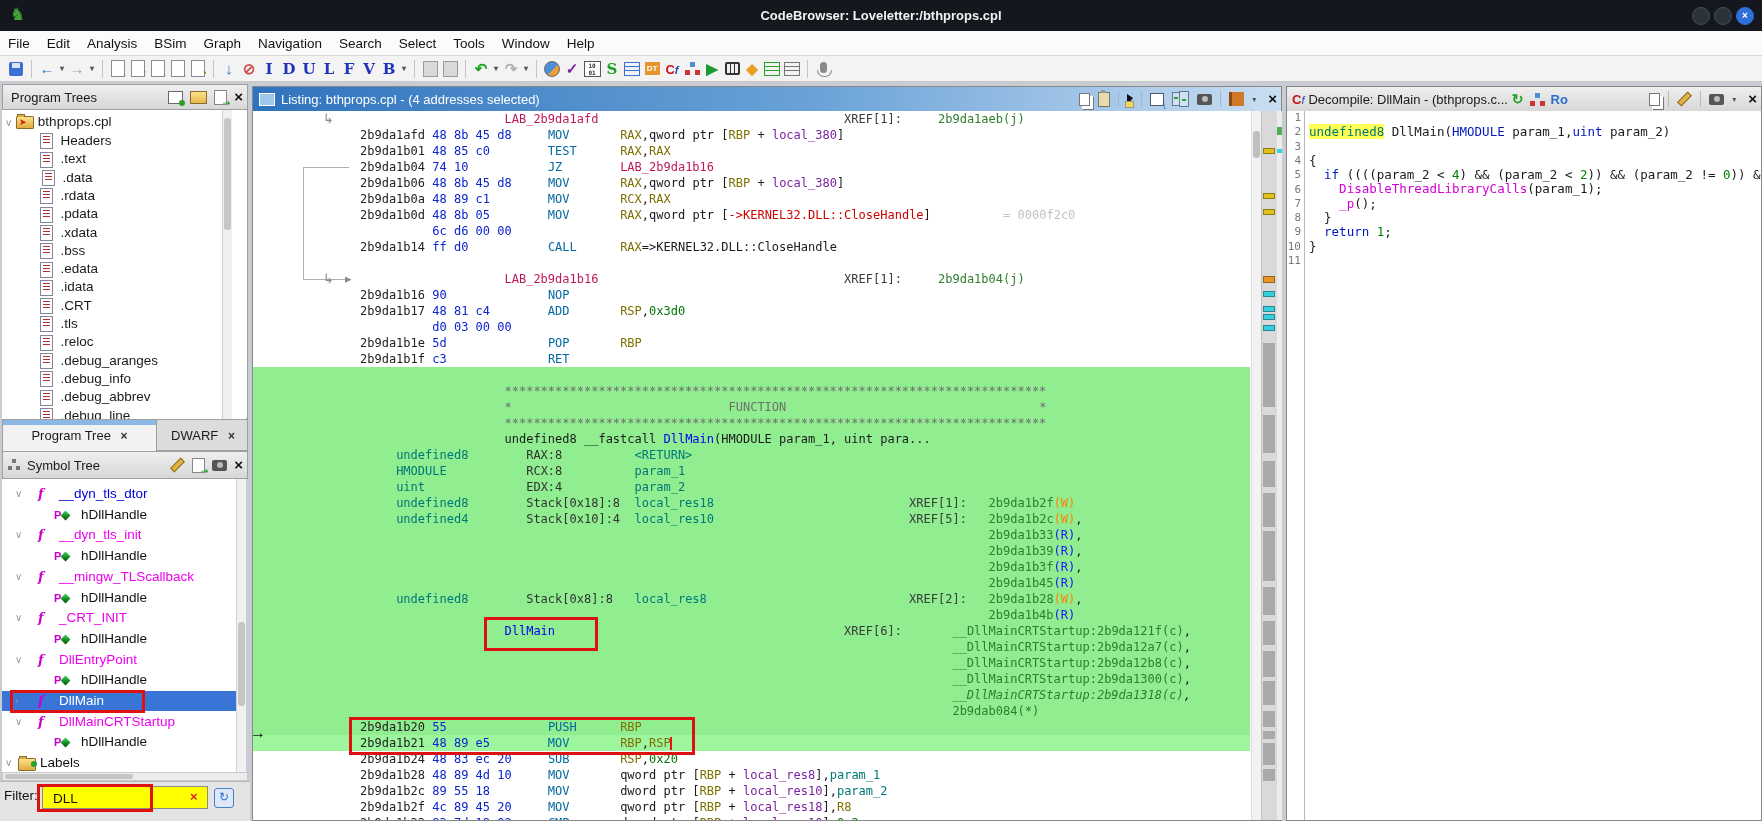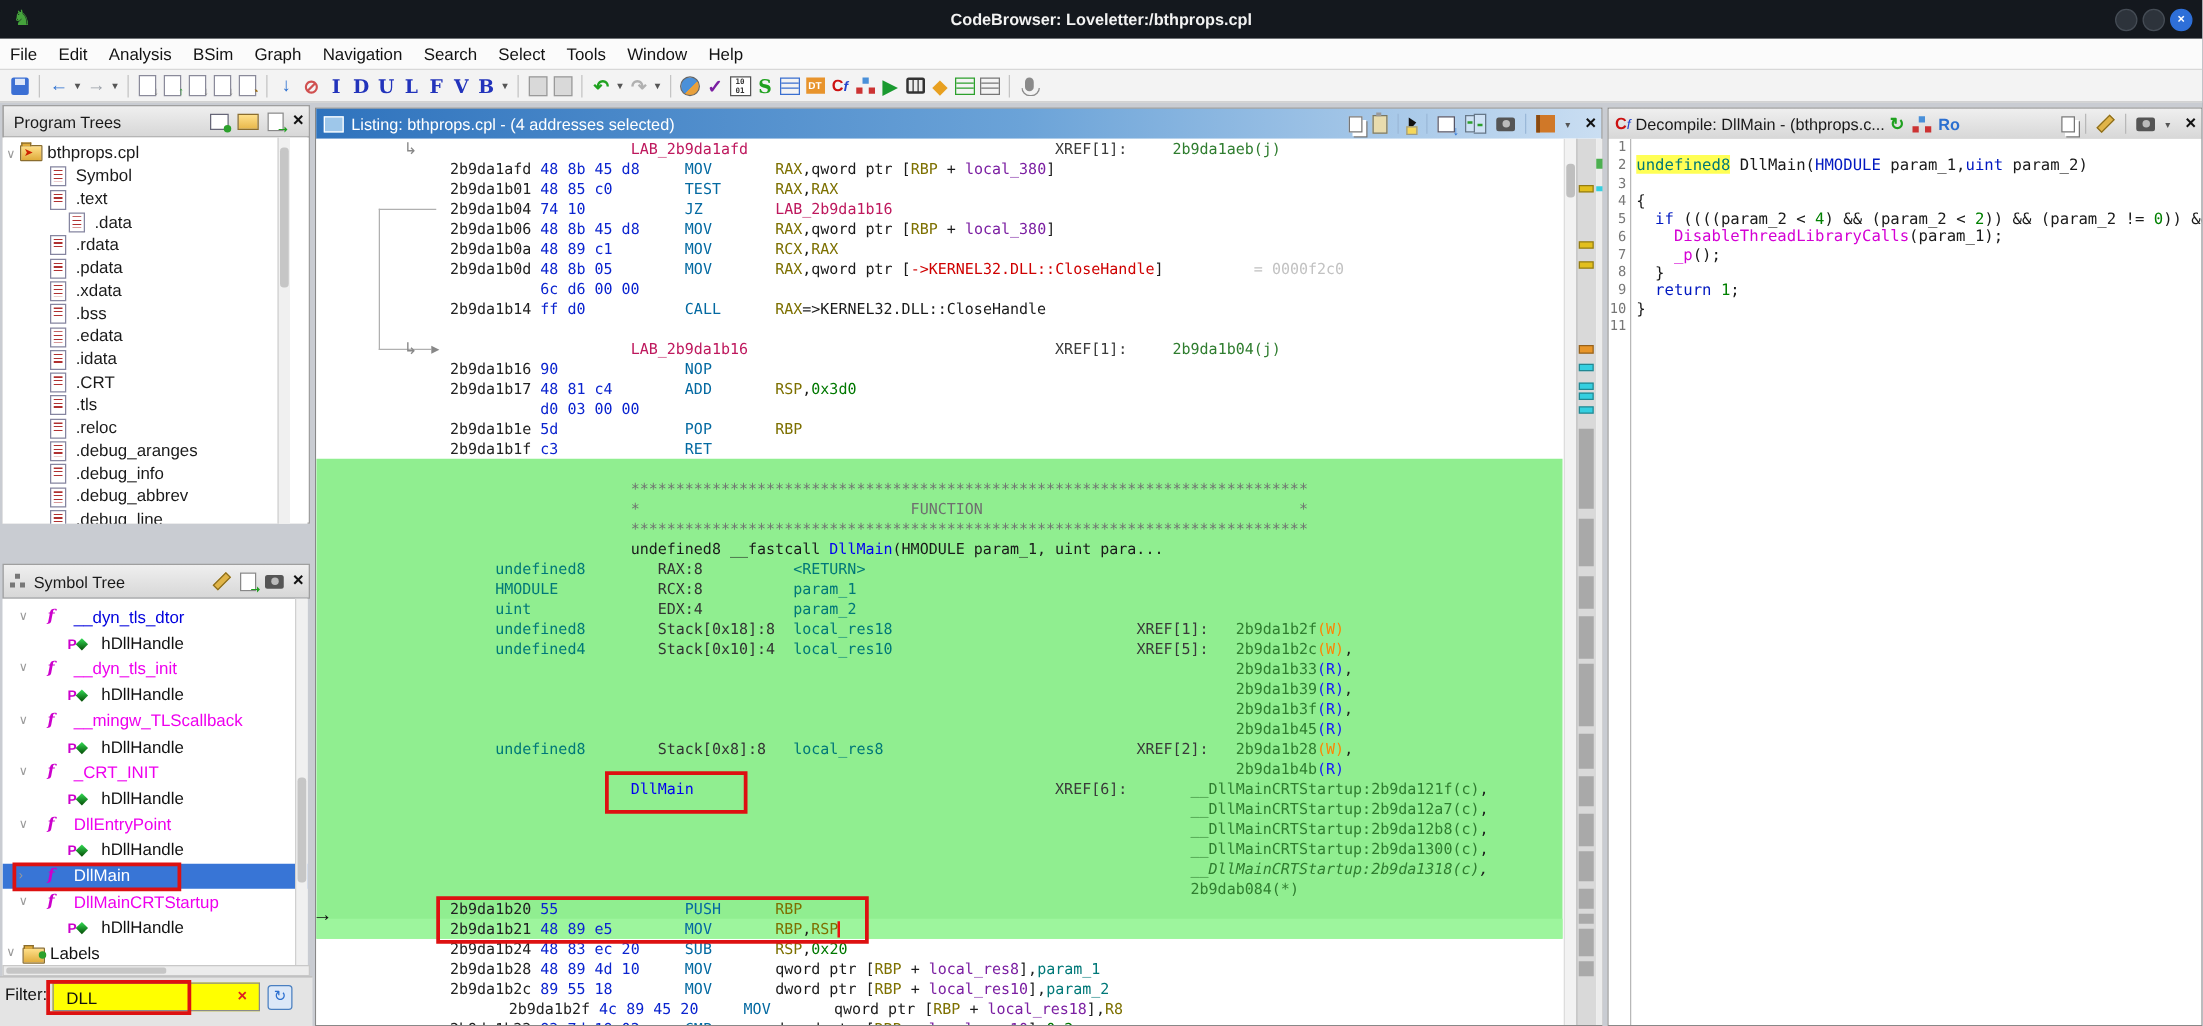--- a/index.html
+++ b/index.html
@@ -284,41 +284,49 @@
     <span class="ptitle">Program Trees</span>
     <span class="hicons">
       <span class="ic-tblplus"></span>
       <span class="ic-fold"></span>
       <span class="ic-pgarrow"></span>
       <span class="hx">×</span>
     </span>
   </div>
   <div class="pt-tree" id="pt-tree">
       <div class="trow" style="top: 4px; left: 3px;"><span class="chev">∨</span> <span class="fold red"></span> <span>bthprops.cpl</span></div>
-      <div class="trow" style="top: 23px; left: 38px;"><span class="pg"></span>&nbsp; <span>Symbol</span></div>
+      <div class="trow" style="top: 23px; left: 38px;"><span class="pg"></span>&nbsp; <span>Headers</span></div>
       <div class="trow" style="top: 41.3px; left: 38px;"><span class="pg"></span>&nbsp; <span>.text</span></div>
-      <div class="trow" style="top: 59.6px; left: 53px;"><span class="pg"></span>&nbsp; <span>.data</span></div>
+      <div class="trow" style="top: 59.6px; left: 40px;"><span class="pg"></span>&nbsp; <span>.data</span></div>
       <div class="trow" style="top: 77.9px; left: 38px;"><span class="pg"></span>&nbsp; <span>.rdata</span></div>
       <div class="trow" style="top: 96.2px; left: 38px;"><span class="pg"></span>&nbsp; <span>.pdata</span></div>
       <div class="trow" style="top: 114.5px; left: 38px;"><span class="pg"></span>&nbsp; <span>.xdata</span></div>
       <div class="trow" style="top: 132.8px; left: 38px;"><span class="pg"></span>&nbsp; <span>.bss</span></div>
       <div class="trow" style="top: 151.1px; left: 38px;"><span class="pg"></span>&nbsp; <span>.edata</span></div>
       <div class="trow" style="top: 169.4px; left: 38px;"><span class="pg"></span>&nbsp; <span>.idata</span></div>
       <div class="trow" style="top: 187.7px; left: 38px;"><span class="pg"></span>&nbsp; <span>.CRT</span></div>
       <div class="trow" style="top: 206px; left: 38px;"><span class="pg"></span>&nbsp; <span>.tls</span></div>
       <div class="trow" style="top: 224.3px; left: 38px;"><span class="pg"></span>&nbsp; <span>.reloc</span></div>
       <div class="trow" style="top: 242.6px; left: 38px;"><span class="pg"></span>&nbsp; <span>.debug_aranges</span></div>
       <div class="trow" style="top: 260.9px; left: 38px;"><span class="pg"></span>&nbsp; <span>.debug_info</span></div>
       <div class="trow" style="top: 279.2px; left: 38px;"><span class="pg"></span>&nbsp; <span>.debug_abbrev</span></div>
       <div class="trow" style="top: 297.5px; left: 38px;"><span class="pg"></span>&nbsp; <span>.debug_line</span></div>
     </div>
   <div class="vsb" style="left:222px;top:110px;width:9px;height:309px">
     <div class="thumb" style="top:8px;height:112px"></div>
   </div>
 
+  <div class="tabs">
+    <div class="tab sel" style="left:0;width:154px">
+      <span>Program Tree</span> <span class="tx">×</span>
+    </div>
+    <div class="tab" style="left:155px;width:90px">
+      <span>DWARF</span> <span class="tx">×</span>
+    </div>
+  </div>
 
   <div class="phead st-head">
     <span class="ic-sitemini" style="margin-left:5px"></span>
     <span class="ptitle" style="margin-left:6px">Symbol Tree</span>
     <span class="hicons">
       <span class="ic-pencil"></span>
       <span class="ic-pgarrow"></span>
       <span class="ic-cam"></span>
       <span class="hx">×</span>
     </span>
@@ -472,21 +480,21 @@
           <div class="lrow" style="top: 528px;">                                                                                  <span class="s-xa">__DllMainCRTStartup:2b9da12a7</span><span class="s-xj">(c)</span><span class="s-p">,</span></div>
           <div class="lrow" style="top: 544px;">                                                                                  <span class="s-xa">__DllMainCRTStartup:2b9da12b8</span><span class="s-xj">(c)</span><span class="s-p">,</span></div>
           <div class="lrow" style="top: 560px;">                                                                                  <span class="s-xa">__DllMainCRTStartup:2b9da1300</span><span class="s-xj">(c)</span><span class="s-p">,</span></div>
           <div class="lrow" style="top: 576px; font-style: italic;">                                                                                  <span class="s-xa">__DllMainCRTStartup:2b9da1318</span><span class="s-xj">(c)</span><span class="s-p">,</span></div>
           <div class="lrow" style="top: 592px;">                                                                                  <span class="s-xa">2b9dab084</span><span class="s-xj">(*)</span></div>
           <div class="lrow" style="top: 608px;"><span class="s-a">2b9da1b20</span> <span class="s-b">55</span>              <span class="s-m">PUSH</span>      <span class="s-r">RBP</span></div>
           <div class="lrow" style="top: 624px;"><span class="s-a">2b9da1b21</span> <span class="s-b">48 89 e5</span>        <span class="s-m">MOV</span>       <span class="s-r">RBP</span><span class="s-p">,</span><span class="s-r">RSP</span></div>
           <div class="lrow" style="top: 640px;"><span class="s-a">2b9da1b24</span> <span class="s-b">48 83 ec 20</span>     <span class="s-m">SUB</span>       <span class="s-r">RSP</span><span class="s-p">,</span><span class="s-sc">0x20</span></div>
           <div class="lrow" style="top: 656px;"><span class="s-a">2b9da1b28</span> <span class="s-b">48 89 4d 10</span>     <span class="s-m">MOV</span>       <span class="s-p">qword ptr [</span><span class="s-r">RBP</span><span class="s-p"> + </span><span class="s-v">local_res8</span><span class="s-p">],</span><span class="s-ty">param_1</span></div>
           <div class="lrow" style="top: 672px;"><span class="s-a">2b9da1b2c</span> <span class="s-b">89 55 18</span>        <span class="s-m">MOV</span>       <span class="s-p">dword ptr [</span><span class="s-r">RBP</span><span class="s-p"> + </span><span class="s-v">local_res10</span><span class="s-p">],</span><span class="s-ty">param_2</span></div>
-          <div class="lrow" style="top: 688px; margin-left: 47px;"><span class="s-a">2b9da1b2f</span> <span class="s-b">4c 89 45 20</span>     <span class="s-m">MOV</span>       <span class="s-p">qword ptr [</span><span class="s-r">RBP</span><span class="s-p"> + </span><span class="s-v">local_res18</span><span class="s-p">],</span><span class="s-r">R8</span></div>
+          <div class="lrow" style="top: 688px;"><span class="s-a">2b9da1b2f</span> <span class="s-b">4c 89 45 20</span>     <span class="s-m">MOV</span>       <span class="s-p">qword ptr [</span><span class="s-r">RBP</span><span class="s-p"> + </span><span class="s-v">local_res18</span><span class="s-p">],</span><span class="s-r">R8</span></div>
           <div class="lrow" style="top: 704px;"><span class="s-a">2b9da1b33</span> <span class="s-b">83 7d 18 02</span>     <span class="s-m">CMP</span>       <span class="s-p">dword ptr [</span><span class="s-r">RBP</span><span class="s-p"> + </span><span class="s-v">local_res10</span><span class="s-p">],</span><span class="s-sc">0x2</span></div>
         </div>
       <div class="cursorbar"></div>
       <div class="redbox" style="left:231px;top:506px;width:114px;height:34px"></div>
       <div class="redbox" style="left:96px;top:606px;width:346px;height:38px"></div>
     </div>
     <div class="l-vsb">
         <div class="thumb"></div>
       </div>
     <div class="mstrip" id="mstrip">

